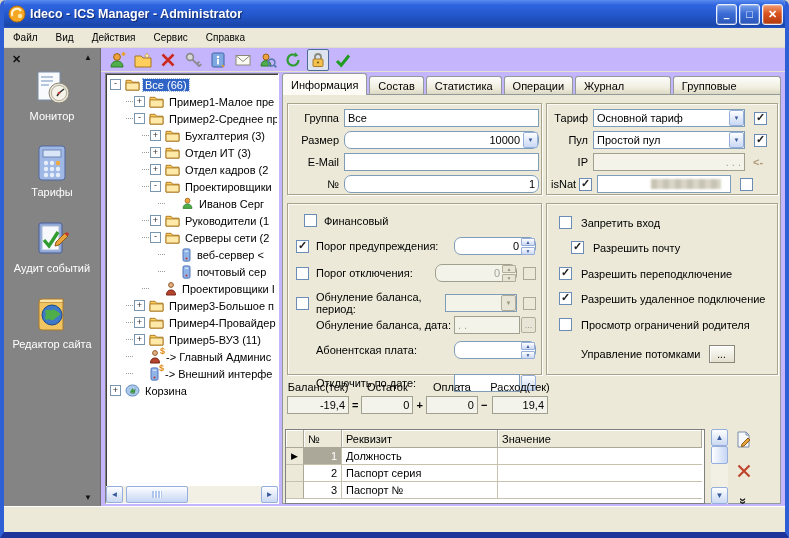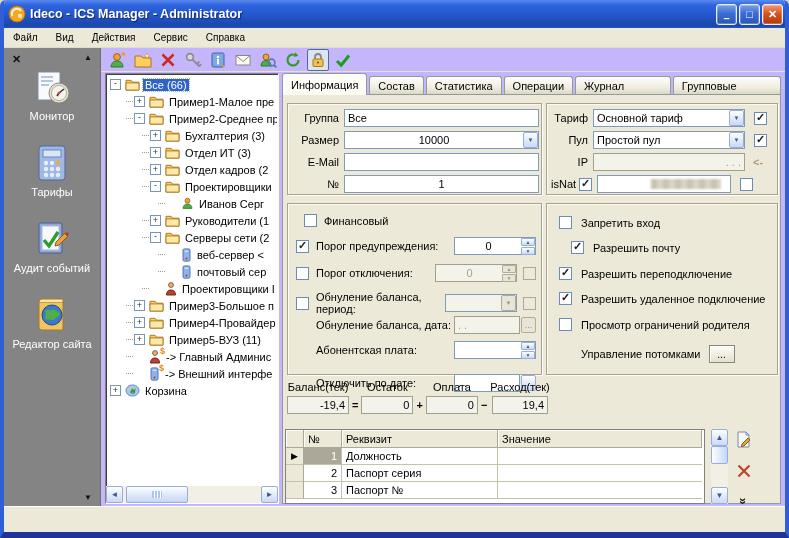--- a/index.html
+++ b/index.html
@@ -59,21 +59,21 @@
   .tabzone{position:absolute;left:181px;top:25px;width:499px;height:431px;}
   .tabs{position:absolute;left:0;top:0;right:0;height:22px;display:flex;align-items:flex-end;gap:2px;}
   .tab{border:1px solid #919B9C;border-bottom:none;border-radius:3px 3px 0 0;padding:3px 8px 3px;font-size:11px;
        background:linear-gradient(#FDFDFB,#F0EDDF 60%,#D9D5C0);height:19px;}
   .tab.active{background:#FCFBF6;height:22px;position:relative;z-index:2;padding-top:5px;}
   .panel{position:absolute;left:0;top:21px;right:0;bottom:0;background:#ECE9D8;border:1px solid #919B9C;}
   .gbox{position:absolute;border:1px solid #A9A38B;box-shadow:1px 1px 0 #FFFFFF,inset 1px 1px 0 #FBFAF4;background:#ECE9D8;}
   .row{position:absolute;display:flex;align-items:center;font-size:11px;}
   .lab{text-align:right;padding-right:5px;flex:none;}
   .fld{background:#fff;border:1px solid #7F9DB9;height:18px;font-family:"Liberation Sans",sans-serif;font-size:11px;padding:0 3px;color:#000;}
-  .fld.num{text-align:center;}
+  .fld.num{text-align:right;border-radius:7px;}
   .fld.dis{background:#F4F3EA;color:#A5A396;border-color:#A0A08E;}
   .combo{display:flex;background:#fff;border:1px solid #7F9DB9;height:18px;align-items:center;}
   .combo-txt{flex:1;padding:0 3px;font-size:11px;white-space:nowrap;overflow:hidden;}
   .combo-btn{width:15px;height:16px;flex:none;border:1px solid #95AEDB;border-radius:2px;background:linear-gradient(#FDFEFF,#C9D8F4);display:flex;align-items:center;justify-content:center;font-size:6px;color:#3A5A9C;}
   .combo.dis{background:#F4F3EA;}
   .combo.dis .combo-btn{background:#E8E5D6;border-color:#B0AC98;color:#9A977F;}
   .cb{width:13px;height:13px;flex:none;background:#fff;border:1px solid #6A8CB5;display:inline-flex;align-items:center;justify-content:center;font-size:11px;font-weight:bold;color:#222;}
   .cb[data-checked="true"]::before{content:"✓";margin-top:-2px;}
   .cb.dis{background:#ECE9D8;border-color:#ACA899;}
   .spinwrap{position:relative;display:flex;}

